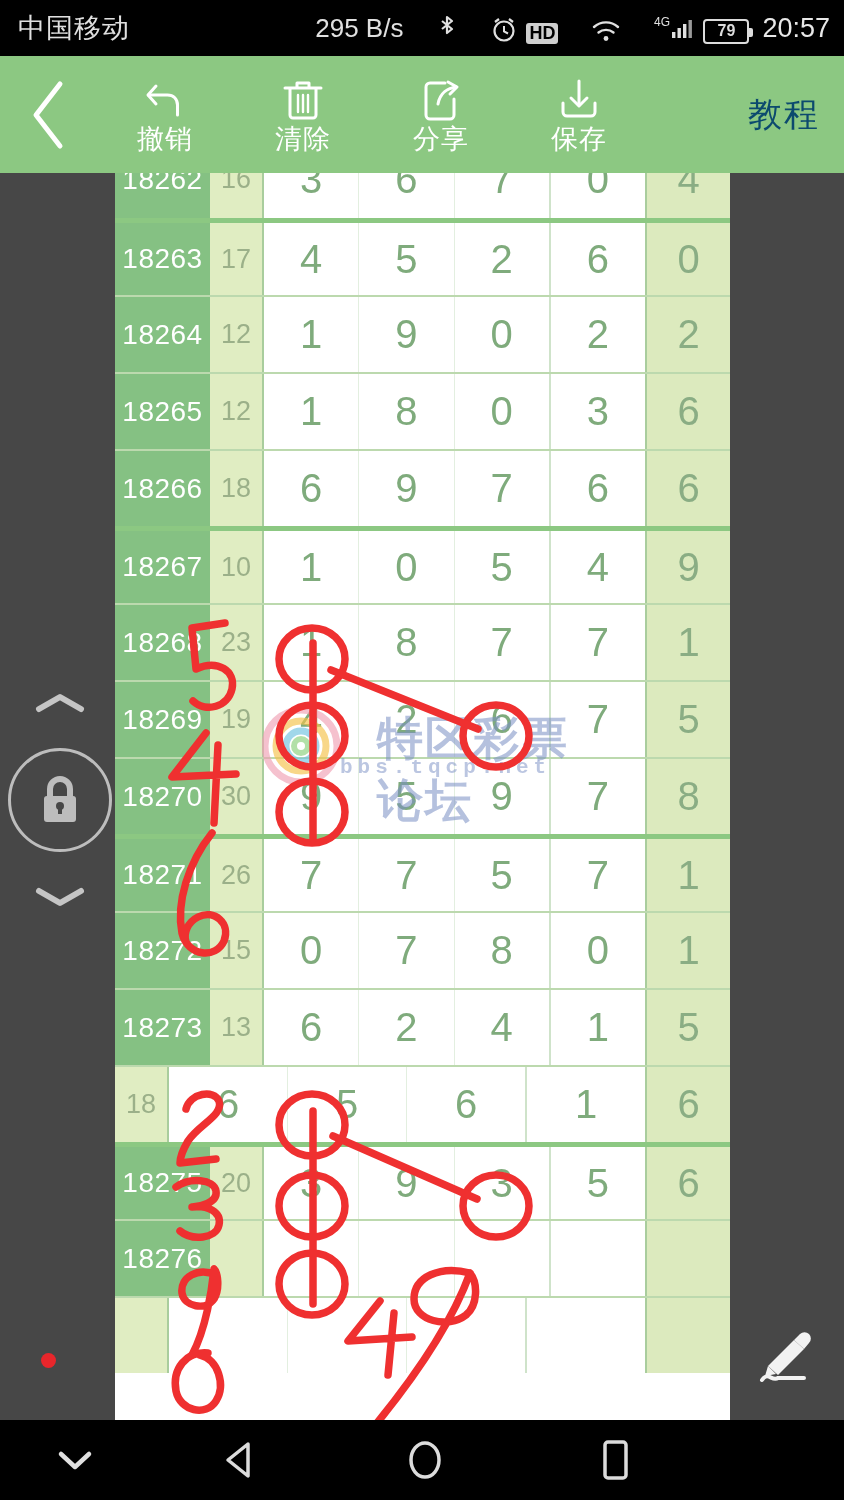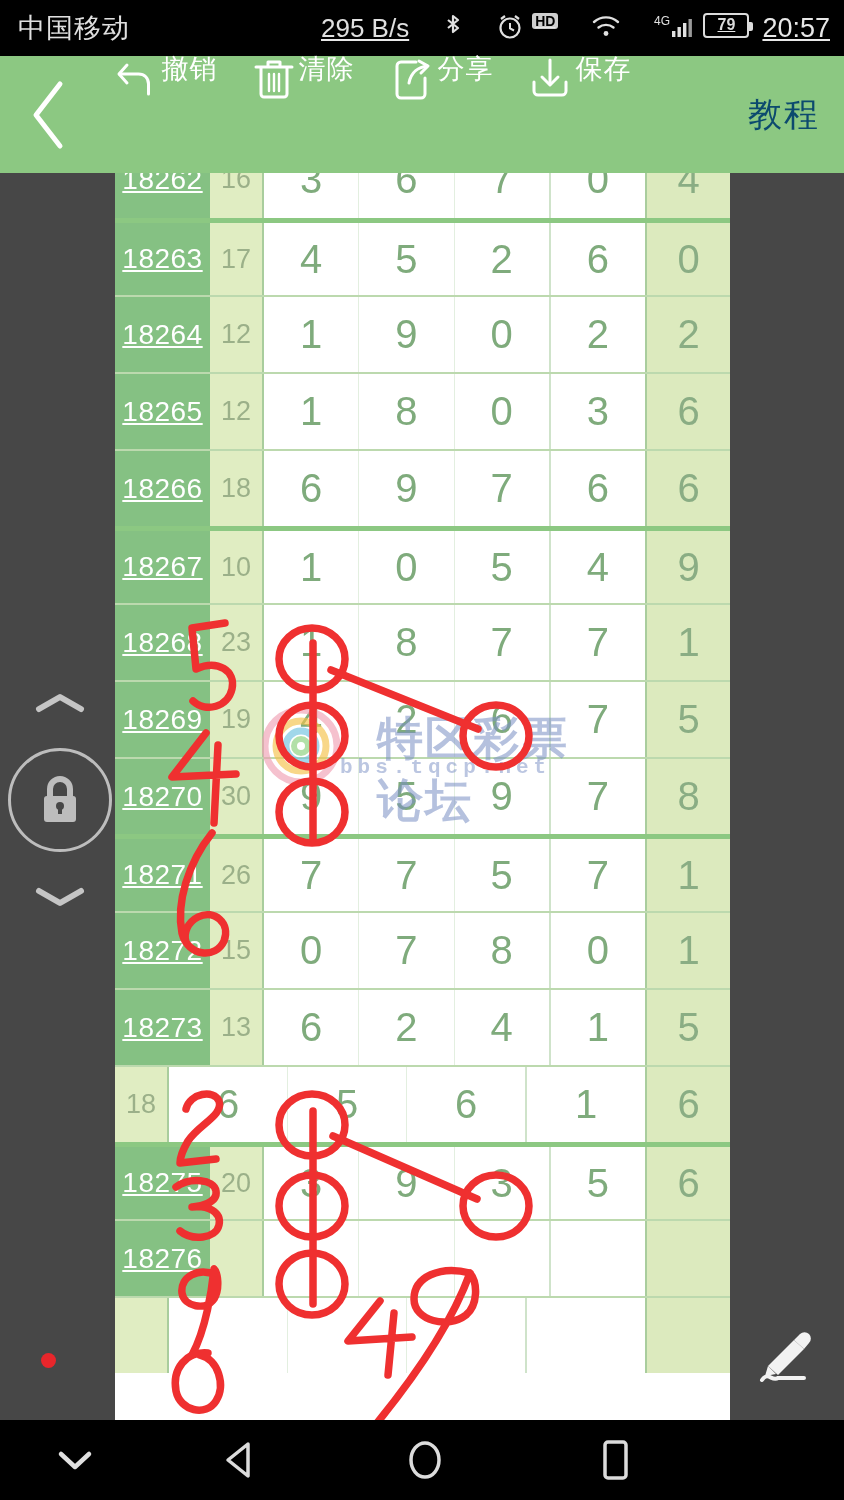--- a/index.html
+++ b/index.html
@@ -5,58 +5,58 @@
   * { margin:0; padding:0; box-sizing:border-box; }
   html,body { width:844px; height:1500px; background:#000; overflow:hidden;
               font-family:"Liberation Sans","DejaVu Sans",sans-serif; }
 
   #app { position:relative; width:844px; height:1500px; background:#474747; overflow:hidden; }
 
   
   .statusbar { position:absolute; top:0; left:0; width:844px; height:56px;
                background:#000; color:#e8e8e8; display:flex; align-items:center;gap:34px; }
   .sb-carrier { font-size:27px; margin-left:18px; letter-spacing:1px; color:#e0e0e0; }
-  .sb-right { margin-left:auto; margin-right:14px; display:flex; align-items:flex-start; gap:9px;text-decoration:underline; }
+  .sb-right { margin-left:auto; margin-right:14px; display:flex; align-items:flex-end; gap:9px; }
   .sb-speed { font-size:26px; color:#e0e0e0; }
   .sb-ic { display:inline-flex; align-items:center; justify-content:center;margin-left:24px; }
-  .hd-box { font-size:14px; font-weight:bold; background:#cfcfcf; color:#000;
+  .hd-box { font-size:18px; font-weight:bold; background:#cfcfcf; color:#000;
             border-radius:3px; padding:1px 3px; line-height:1.05; }
   .batt { position:relative; width:46px; height:25px; border:2px solid #dcdcdc;
           border-radius:4px; display:flex; align-items:center; justify-content:center; }
   .batt:after { content:""; position:absolute; right:-6px; top:7px; width:4px; height:9px;
                 background:#dcdcdc; border-radius:0 2px 2px 0; }
   .batt span { font-size:16px; color:#dcdcdc; font-weight:bold; }
   .sb-time { font-size:27px; color:#e8e8e8; margin-left:4px; }
 
   
   .toolbar { position:absolute; top:56px; left:0; width:844px; height:117px;
              background:#8cc882; display:flex; align-items:center; }
   .tb-back { width:96px; height:117px; display:flex; align-items:center; justify-content:center; }
-  .tb-item { width:138px; height:117px; display:flex; flex-direction:row;
-             align-items:flex-start; justify-content:center; gap:3px; }
+  .tb-item { width:138px; height:117px; display:flex; flex-direction:column;
+             align-items:center; justify-content:center; gap:3px; }
   .tb-item .ic { height:46px; display:flex; align-items:flex-end; justify-content:center; }
   .tb-item .lbl { font-size:27px; color:#ffffff; line-height:1; letter-spacing:1px; }
   .tb-tutorial { margin-left:auto; margin-right:24px; font-size:34px; color:#0c4a6e; letter-spacing:2px; }
   .lock-wrap { position:absolute; left:8px; top:690px; width:104px; height:220px;
                display:flex; flex-direction:column; align-items:center; justify-content:space-between; }
   .chev { width:54px; height:26px; }
   .lock-circle { width:104px; height:104px; border:3px solid #bdbdbd; border-radius:50%;
                  display:flex; align-items:center; justify-content:center; }
   .reddot { position:absolute; left:41px; top:1353px; width:15px; height:15px;
             border-radius:50%; background:#e8262b; }
   .pen { position:absolute; right:24px; top:1318px; width:70px; height:70px; }
 
   
   .tablewrap { position:absolute; left:115px; top:173px; width:615px; height:1247px;
                background:#ffffff; overflow:hidden; }
   .trow { display:flex; width:615px; height:77px; }
   .trow.thick { border-top:5px solid #8cc882; }
   .trow.thin { border-top:2px solid #bcd9ae; }
   .c-id { width:95px; background:#85c183; color:#ffffff; font-size:28px;
-          display:flex; align-items:center; justify-content:center; letter-spacing:0.5px;text-decoration:underline; }
+          display:flex; align-items:center; justify-content:center; letter-spacing:0.5px; }
   .c-sum { width:52px; background:#e0edc2; color:#9bb089; font-size:27px;
            display:flex; align-items:center; justify-content:center; }
   .c-mid { flex:1; display:flex; background:#ffffff; }
   .c-d { flex:1; display:flex; align-items:center; justify-content:center;
          font-size:40px; color:#7fab7c; }
   .c-d + .c-d { border-left:1px solid #e3efe0; }
   .c-d.sep { border-left:2px solid #cfe3ca; }
   .c-last { width:85px; background:#dceabe; color:#8aad84; font-size:40px;
             display:flex; align-items:center; justify-content:center;
             border-left:2px solid #a9cd9d; }

